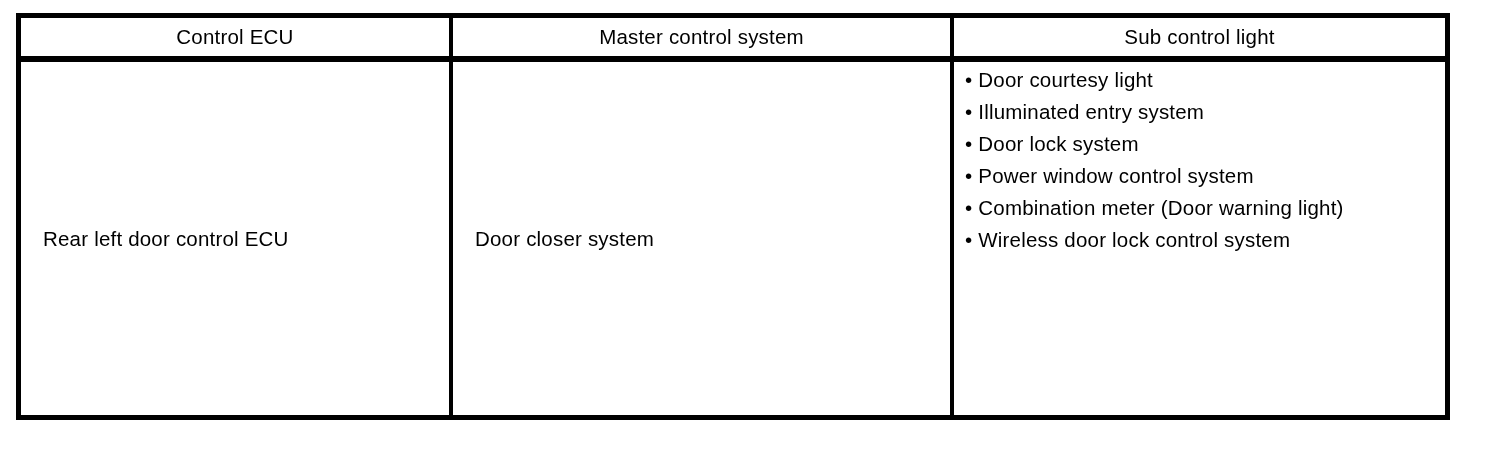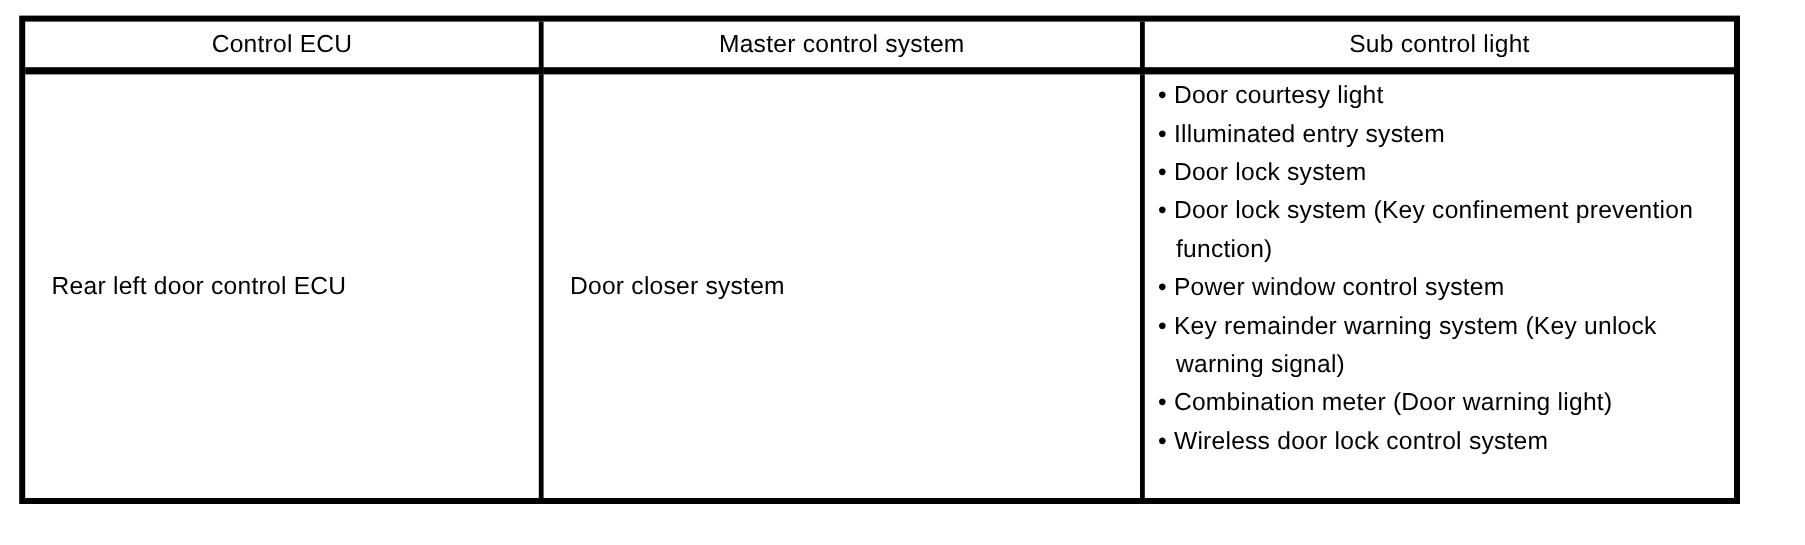--- a/index.html
+++ b/index.html
@@ -85,22 +85,20 @@
     <div class="cell header colsep">Master control system</div>
     <div class="cell header">Sub control light</div>
 
     <div class="cell body-text colsep">Rear left door control ECU</div>
     <div class="cell body-text colsep">Door closer system</div>
     <div class="cell">
       <ul class="sub-list">
         <li>Door courtesy light</li>
         <li>Illuminated entry system</li>
         <li>Door lock system</li>
-        <li>Door lock system (Key confinement prevention function)</li>
         <li>Power window control system</li>
-        <li>Key remainder warning system (Key unlock warning signal)</li>
         <li>Combination meter (Door warning light)</li>
         <li>Wireless door lock control system</li>
       </ul>
     </div>
 
   </div>
 </div>
 
 </body></html>

